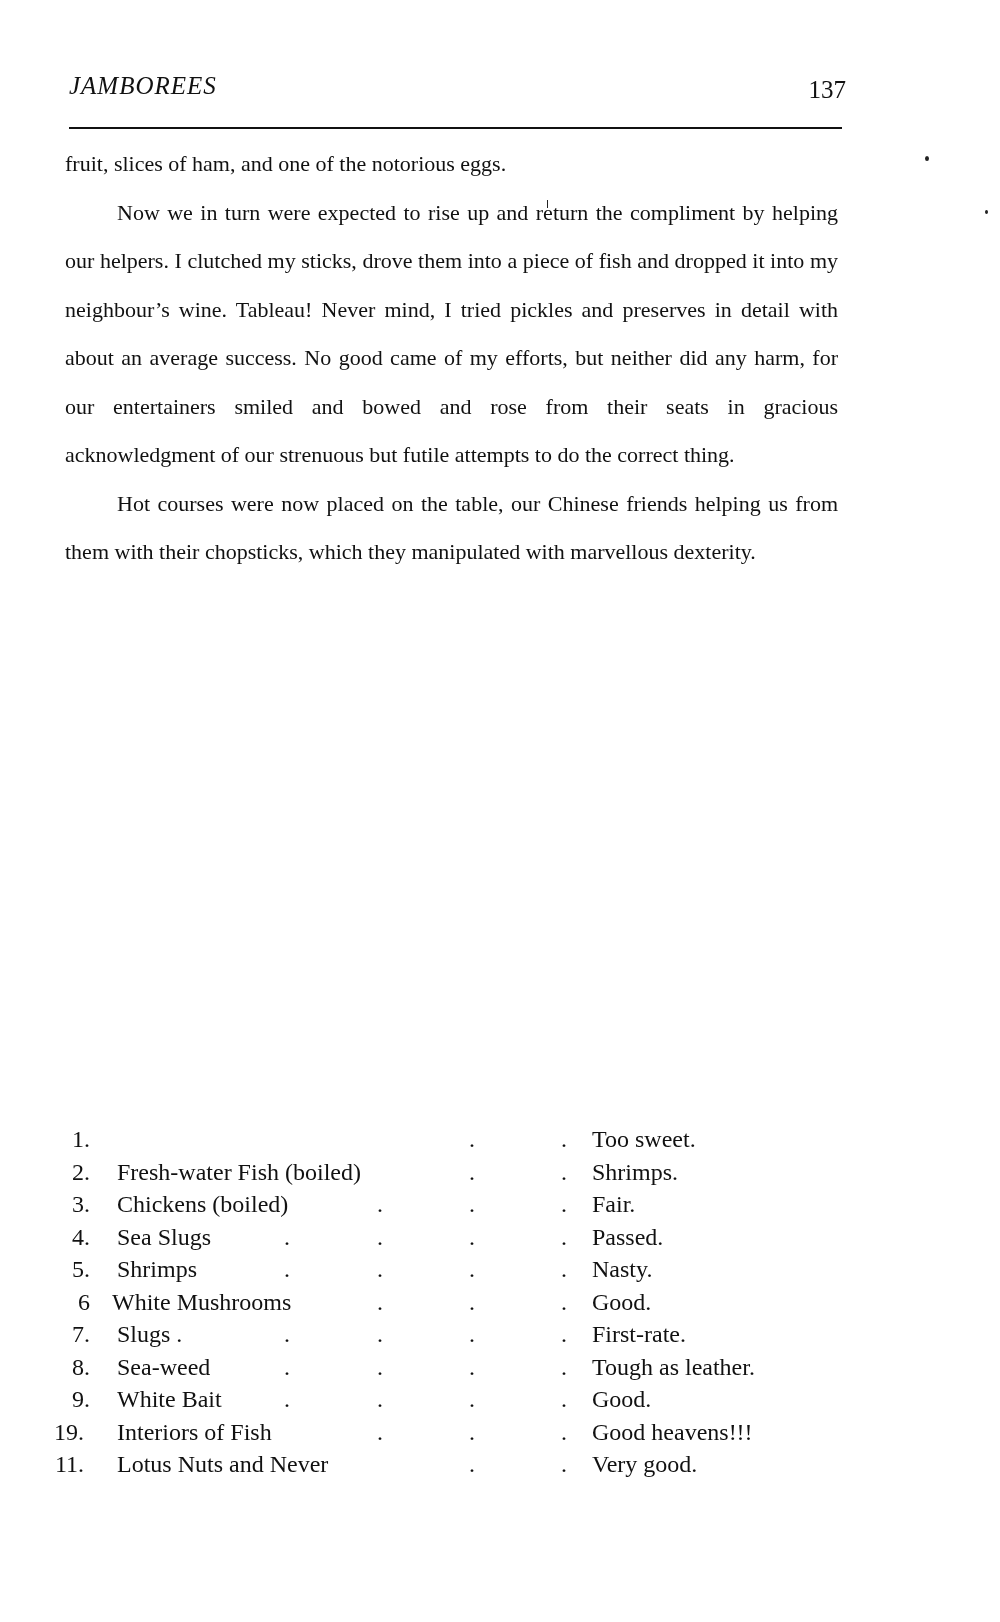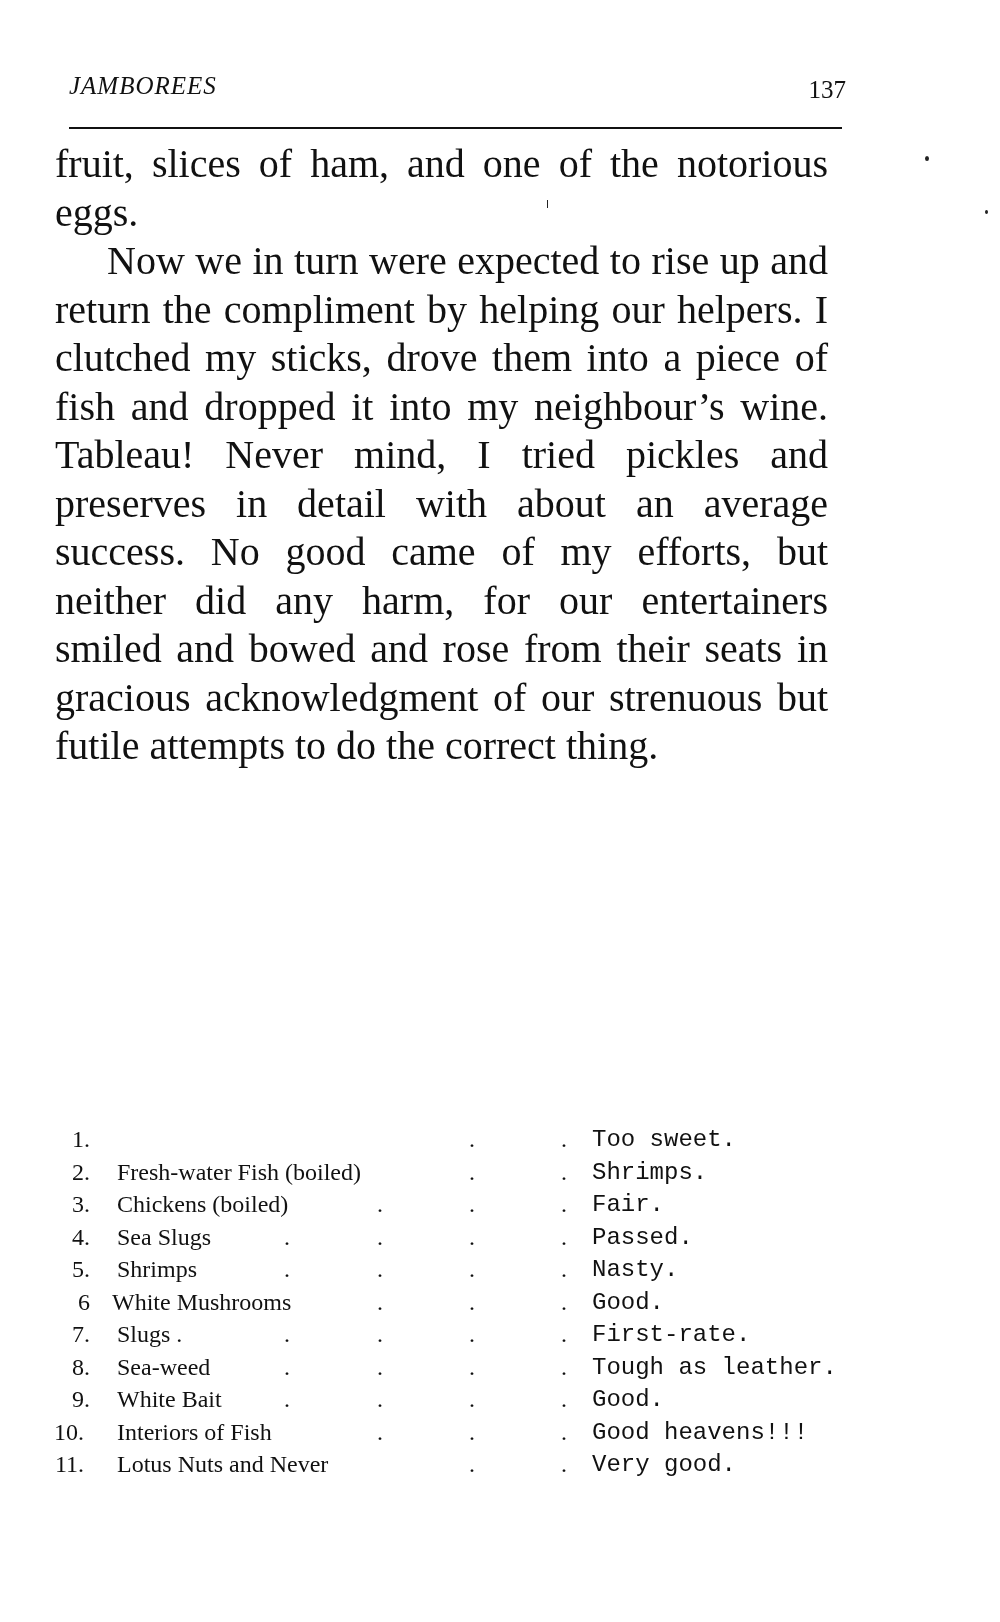--- a/index.html
+++ b/index.html
@@ -3,43 +3,44 @@
 <meta charset="utf-8">
 <style>
   html, body { margin:0; padding:0; background:#ffffff; }
   body { width:1000px; height:1622px; position:relative; overflow:hidden;
          font-family:"Liberation Serif","DejaVu Serif",serif; color:#111; }
   .header { position:absolute; top:72px; left:69px; width:773px; height:40px; }
   .running-title { position:absolute; left:0; right:0; text-align:left; top:0;
          font-style:italic; font-size:25px; letter-spacing:1px; }
   .page-number { position:absolute; right:-4px; top:4px; font-size:25px; }
   .rule { position:absolute; top:127px; left:69px; width:773px; height:2px; background:#111; }
-  .body { position:absolute; top:140px; left:55px; width:773px; font-size:40px; line-height:48.5px; }
+  .body { position:absolute; top:140px; left:65px; width:773px; font-size:22px; line-height:48.5px; }
   .para { margin:0; text-align:justify; text-align-last:auto; }
   .para.indent { text-indent:52px; }
   .list { position:absolute; top:1126px; left:0; width:1000px; font-size:24px; }
   .row { position:absolute; left:0; height:32px; width:1000px; }
   .num { position:absolute; right:910px; width:40px; text-align:right; }
   .name { position:absolute; left:117px; white-space:nowrap; }
   .dot { position:absolute; width:8px; text-align:center; }
-  .result { position:absolute; left:592px; white-space:nowrap;font-family:Liberation Mono, monospace; }
+  .result { position:absolute; left:592px; white-space:nowrap; }
   .speck { position:absolute; background:#222; border-radius:50%; }
 </style>
 </head>
 <body>
 
 <div class="header">
   <div class="running-title">JAMBOREES</div>
   <div class="page-number">137</div>
 </div>
 <div class="rule"></div>
 
 <div class="body">
   <p class="para">fruit, slices of ham, and one of the notorious eggs.</p>
   <p class="para indent">Now we in turn were expected to rise up and return the compliment by helping our helpers. I clutched my sticks, drove them into a piece of fish and dropped it into my neighbour’s wine. Tableau! Never mind, I tried pickles and preserves in detail with about an average success. No good came of my efforts, but neither did any harm, for our entertainers smiled and bowed and rose from their seats in gracious acknowledgment of our strenuous but futile attempts to do the correct thing.</p>
+  <p class="para indent">Hot courses were now placed on the table, our Chinese friends helping us from them with their chopsticks, which they manipulated with marvellous dexterity.</p>
 </div>
 
 <div class="list" id="menu-list">
     <div class="row" style="top: 0px;">
       <span class="num" style="left: 58px; right: auto; width: 32px;">1.</span>
       <span class="dot" style="left: 468px;">.</span>
       <span class="dot" style="left: 560px;">.</span>
       <span class="result">Too sweet.</span>
     </div>
     <div class="row" style="top: 32.5px;">
@@ -104,21 +105,21 @@
     <div class="row" style="top: 260px;">
       <span class="num" style="left: 58px; right: auto; width: 32px;">9.</span>
       <span class="name">White Bait</span>
       <span class="dot" style="left: 283px;">.</span>
       <span class="dot" style="left: 376px;">.</span>
       <span class="dot" style="left: 468px;">.</span>
       <span class="dot" style="left: 560px;">.</span>
       <span class="result">Good.</span>
     </div>
     <div class="row" style="top: 292.5px;">
-      <span class="num" style="left: 52px; right: auto; width: 32px;">10.</span>
+      <span class="num" style="left: 52px; right: auto; width: 32px;">19.</span>
       <span class="name">Interiors of Fish</span>
       <span class="dot" style="left: 376px;">.</span>
       <span class="dot" style="left: 468px;">.</span>
       <span class="dot" style="left: 560px;">.</span>
       <span class="result">Good heavens!!!</span>
     </div>
     <div class="row" style="top: 325px;">
       <span class="num" style="left: 52px; right: auto; width: 32px;">11.</span>
       <span class="name">Lotus Nuts and Never</span>
       <span class="dot" style="left: 468px;">.</span>

